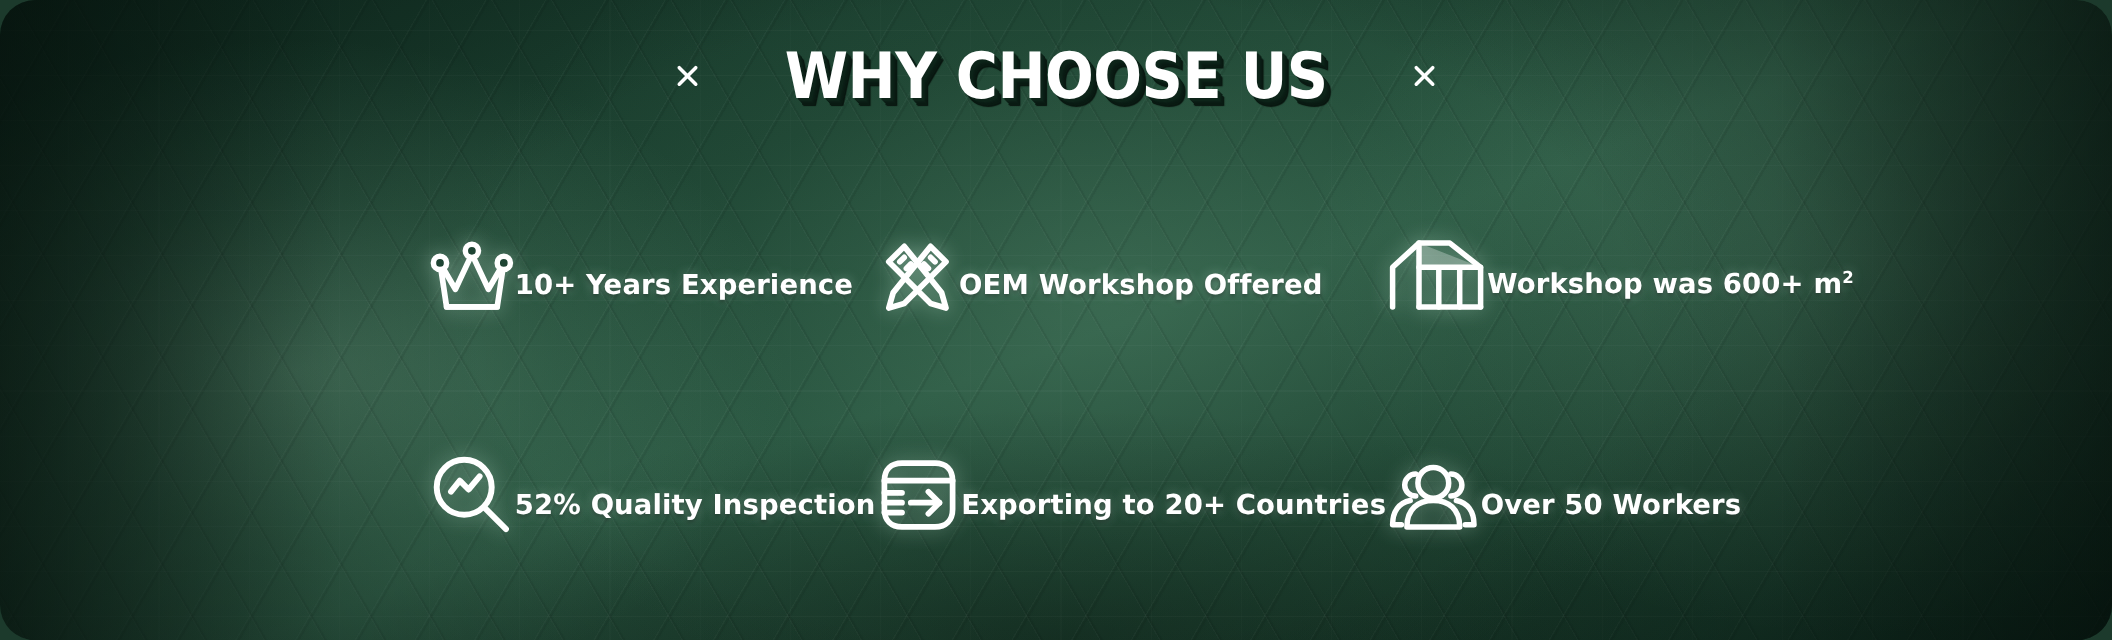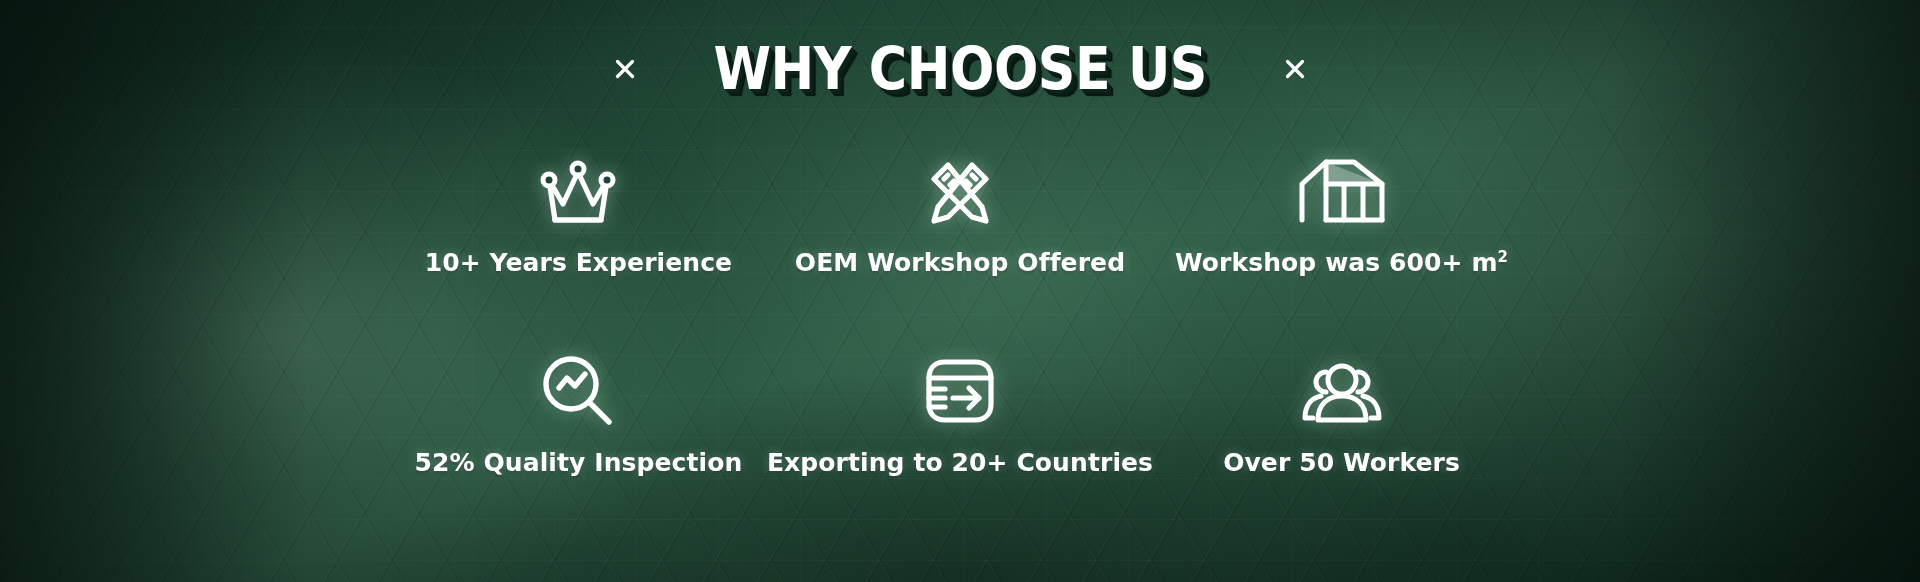--- a/index.html
+++ b/index.html
@@ -9,20 +9,21 @@
     background:#1c3a2c;
     position:relative;
   }
 
   
   #banner {
     position:absolute; inset:0;
     width:1920px; height:582px;
     overflow:hidden;
     background:#20402f;
+    border-radius:32px;
   }
   .bg-base {
     position:absolute; inset:0;
     background:
       radial-gradient(ellipse 620px 420px at 14% 58%, rgba(150,205,172,0.30) 0%, rgba(120,180,145,0.14) 38%, rgba(0,0,0,0) 72%),
       radial-gradient(ellipse 760px 520px at 52% 46%, rgba(118,176,141,0.22) 0%, rgba(70,130,98,0.10) 45%, rgba(0,0,0,0) 78%),
       radial-gradient(ellipse 700px 480px at 88% 40%, rgba(132,190,156,0.20) 0%, rgba(0,0,0,0) 72%),
       radial-gradient(ellipse 900px 300px at 50% 100%, rgba(8,22,15,0.55) 0%, rgba(0,0,0,0) 70%),
       linear-gradient(160deg, #123024 0%, #1d4231 30%, #2a5641 52%, #1b3d2d 78%, #0f2a1f 100%);
   }
@@ -82,21 +83,21 @@
   
   .grid {
     position:absolute;
     top:150px; left:390px;
     width:1140px;
     display:grid;
     grid-template-columns:repeat(3, 1fr);
     grid-template-rows:repeat(2, 200px);
   }
   .cell {
-    display:flex; flex-direction:column; align-items:center; justify-content:flex-start;
+    display:flex; flex-direction:row; align-items:center; justify-content:flex-start;
   }
   .icon-wrap {
     height:82px; display:flex; align-items:center; justify-content:center;
     filter:drop-shadow(0 0 9px rgba(220,255,235,0.40));
   }
   .icon-wrap svg { display:block; }
   .label {
     margin-top:16px;
     font-family:"DejaVu Sans", sans-serif;
     font-weight:700;

